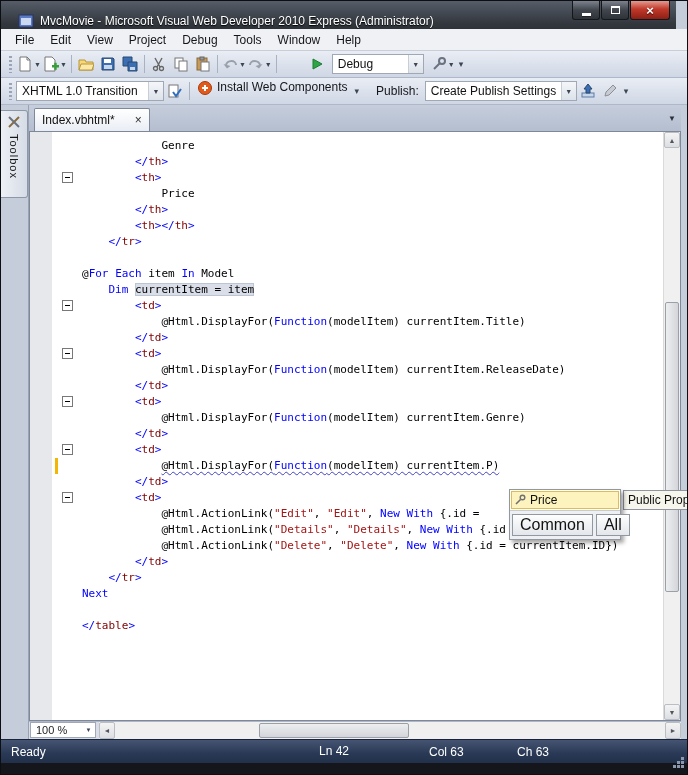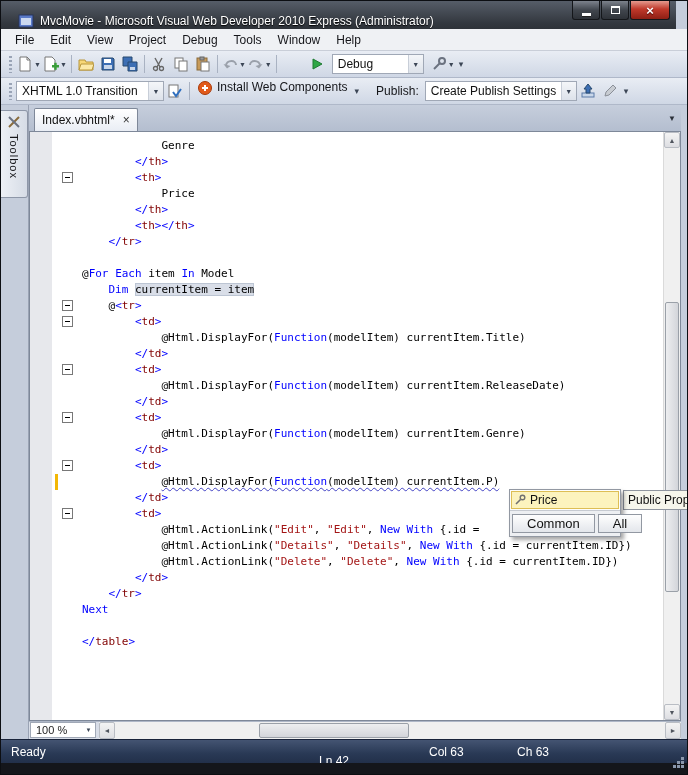--- a/index.html
+++ b/index.html
@@ -51,21 +51,21 @@
   
   .workspace{position:absolute;top:104px;left:0;right:0;bottom:35px;display:flex;background:#C5CDDB}
   .toolbox-strip{width:28px;flex:none;position:relative;background:#C5CDDB;border-right:1px solid #9AA3B4}
   .toolbox-tab{position:absolute;top:5px;left:0;width:27px;height:88px;
     background:linear-gradient(90deg,#EDF0F5,#D6DCE6);border:1px solid #8E97A8;border-left:none;
     border-radius:0 3px 3px 0;display:flex;flex-direction:column;align-items:center;padding-top:4px}
   .toolbox-label{writing-mode:vertical-rl;font-size:11px;margin-top:5px;color:#15161a;letter-spacing:1px}
 
   .doc-area{flex:1;display:flex;flex-direction:column;min-width:0;padding-right:6px}
   .tabstrip{height:26px;flex:none;background:linear-gradient(#C6CEDC,#B4BECF);display:flex;align-items:flex-end;padding-left:5px;position:relative}
-  .tab{height:23px;display:flex;align-items:center;gap:8px;padding:0 7px;
+  .tab{height:23px;display:flex;align-items:center;gap:20px;padding:0 7px;
     background:linear-gradient(#FFFFFF,#E9EDF4);border:1px solid #7E8899;border-bottom:none;border-radius:2px 2px 0 0;color:#111}
   .tab-close{font-size:12px;color:#333;line-height:1}
   .doc-chevron{position:absolute;right:5px;top:9px;font-size:8px;color:#2c313a}
 
   .editor-zone{flex:1;display:flex;min-height:0;border:1px solid #7E8899;background:#fff;position:relative}
   .code-pane{flex:1;position:relative;overflow:hidden;background:#fff;
     font-family:"DejaVu Sans Mono",monospace;font-size:11px;line-height:16px;color:#000}
   .indicator-margin{position:absolute;top:0;bottom:0;left:0;width:22px;background:#E7E8EC}
   .code-lines{position:absolute;top:6px;left:0;right:0}
   .code-line{display:flex;height:16px}
@@ -97,30 +97,30 @@
   .hbtn.left{left:0}.hbtn.right{right:0}
   .hthumb{position:absolute;top:1px;bottom:1px;left:160px;width:150px;border:1px solid #9AA0A8;border-radius:2px;
     background:linear-gradient(#EDEEF0,#D3D5DA)}
 
   
   .intellisense{position:absolute;left:508px;top:488px;width:112px;z-index:20;
     background:#FDFDFB;border:1px solid #9298A2;box-shadow:3px 3px 4px rgba(0,0,0,.35);font-size:12px}
   .isense-item{height:18px;display:flex;align-items:center;gap:4px;margin:1px;padding:0 3px;
     background:#FCF3BE;box-shadow:inset 0 0 0 1px #DDBE55;color:#111}
   .isense-tabs{display:flex;gap:3px;padding:3px 2px;background:#EDEFF2;border-top:1px solid #C6CAD1}
-  .isense-tab{border:1px solid #9298A2;background:linear-gradient(#FEFEFE,#E3E6EB);padding:1px 14px;font-size:13px;color:#111}
+  .isense-tab{border:1px solid #9298A2;background:linear-gradient(#FEFEFE,#E3E6EB);padding:1px 7px;font-size:16px;color:#111}
   .isense-tooltip{position:absolute;left:622px;top:489px;width:80px;height:20px;z-index:19;
     background:#F6F6EC;border:1px solid #8F959F;display:flex;align-items:center;padding-left:4px;
     white-space:nowrap;overflow:hidden;font-size:12px;color:#111}
 
   
   .statusbar{position:absolute;left:0;right:0;bottom:11px;height:24px;color:#fff;
     background:linear-gradient(#445472,#293955 60%,#22304a);border-top:1px solid #19233a}
   .status-ready{position:absolute;left:10px;top:5px}
-  .status-ln{position:absolute;left:318px;top:14px}
+  .status-ln{position:absolute;left:318px;top:4px}
   .status-col{position:absolute;left:428px;top:5px}
   .status-ch{position:absolute;left:516px;top:5px}
   .status-ins{position:absolute;left:630px;top:21px}
   .bottom-frame{position:absolute;left:0;right:0;bottom:0;height:11px;background:#14161b}
   .resize-grip{position:absolute;right:2px;bottom:2px;z-index:30}
 </style>
 </head>
 <body>
 
 <div class="window">
@@ -351,26 +351,20 @@
                 <span class="margin-cell"></span>
                 <span class="code-text"></span>
               </div>
               <div class="code-line">
                 <span class="margin-cell"></span>
                 <span class="code-text"><span class="seg p">@</span><span class="seg k">For</span><span class="seg p"> </span><span class="seg k">Each</span><span class="seg p"> item </span><span class="seg k">In</span><span class="seg p"> Model</span></span>
               </div>
               <div class="code-line">
                 <span class="margin-cell"></span>
                 <span class="code-text"><span class="seg p">    </span><span class="seg k">Dim</span><span class="seg p"> </span><span class="seg p hl">currentItem = item</span></span>
-              </div>
-              <div class="code-line">
-                <span class="margin-cell">
-                  <span class="fold-box"></span>
-                </span>
-                <span class="code-text"><span class="seg p">    @</span><span class="seg d">&lt;</span><span class="seg t">tr</span><span class="seg d">&gt;</span></span>
               </div>
               <div class="code-line">
                 <span class="margin-cell">
                   <span class="fold-box"></span>
                 </span>
                 <span class="code-text"><span class="seg p">        </span><span class="seg d">&lt;</span><span class="seg t">td</span><span class="seg d">&gt;</span></span>
               </div>
               <div class="code-line">
                 <span class="margin-cell"></span>
                 <span class="code-text"><span class="seg p">            @Html.DisplayFor(</span><span class="seg k">Function</span><span class="seg p">(modelItem) currentItem.Title)</span></span>

